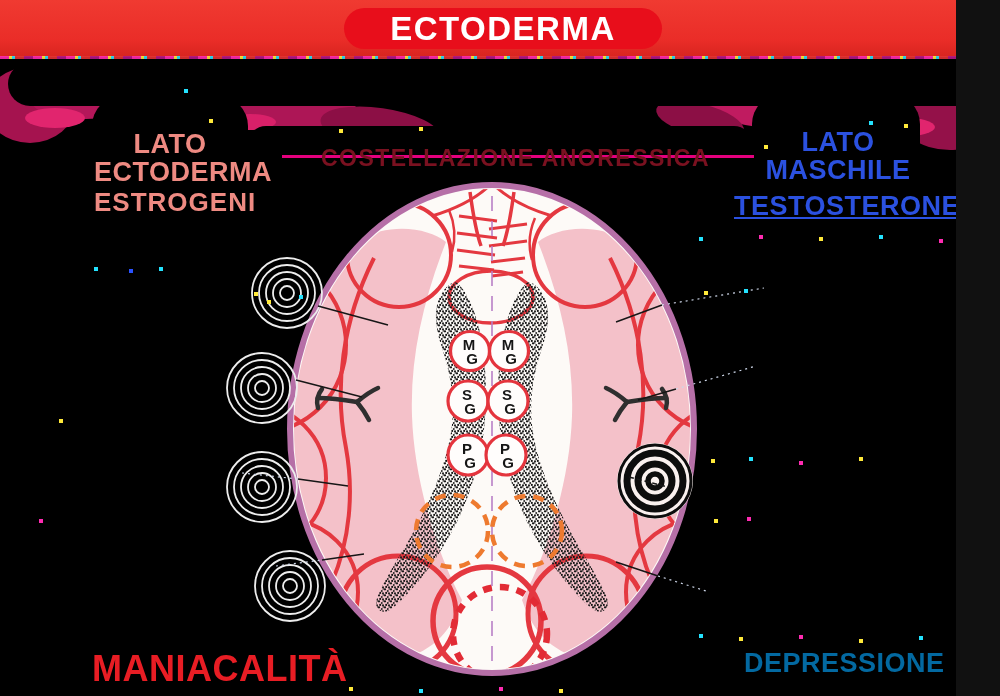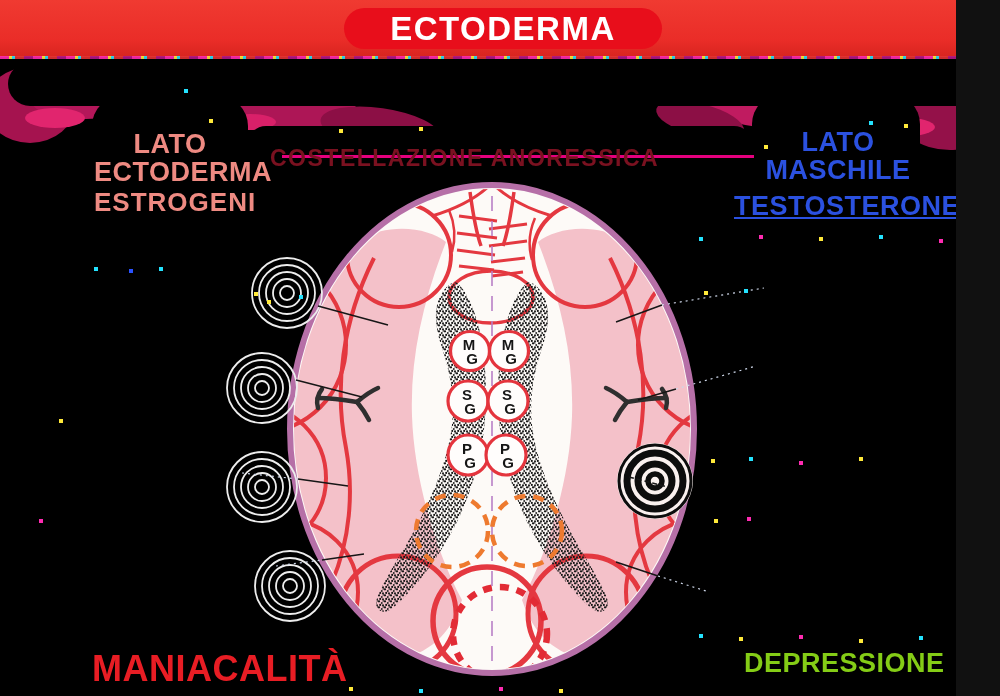--- a/index.html
+++ b/index.html
@@ -12,25 +12,25 @@
                background:#e80e1b;border-radius:21px;}
   .banner-title{width:100%;height:100%;display:flex;align-items:center;justify-content:center;
                 color:#fff;font-size:33px;font-weight:700;letter-spacing:1.5px;}
   .noise-strip{position:absolute;left:0;top:56px;width:1000px;height:3px;opacity:.9;
      background:repeating-linear-gradient(90deg,#ff2bb1 0 9px,#ffe93a 9px 12px,#24e3ff 12px 15px,#e23333 15px 24px,#b11687 24px 33px);}
   
   .lbl{position:absolute;font-weight:700;line-height:1.04;}
   .lbl .ln{display:block;text-align:center;}
   .left-side{left:94px;top:130px;width:152px;font-size:27px;color:#ee8a82;letter-spacing:.5px;}
   .left-horm{left:94px;top:189px;width:152px;font-size:26px;color:#ee8a82;text-align:center;letter-spacing:1px;}
-  .constellation{left:270px;top:147px;width:440px;font-size:23px;color:#7a1120;text-align:left;letter-spacing:1.5px;}
+  .constellation{left:270px;top:147px;width:440px;font-size:23px;color:#7a1120;text-align:right;letter-spacing:1.5px;}
   .right-side{left:756px;top:128px;width:164px;font-size:27px;color:#2b51e0;letter-spacing:.5px;}
   .right-horm{left:734px;top:192px;width:200px;font-size:27px;color:#2b51e0;text-align:center;letter-spacing:.5px;text-decoration:underline;}
   .mania{left:92px;top:650px;font-size:36px;color:#e81d24;letter-spacing:.5px;}
-  .depress{left:744px;top:649px;font-size:27px;color:#84cc16;letter-spacing:.5px;}
+  .depress{left:744px;top:649px;font-size:27px;color:#0369a1;letter-spacing:.5px;}
   .magenta-line{position:absolute;left:282px;top:155px;width:472px;height:3px;background:#e5007e;}
   
   .specks{position:absolute;left:0;top:0;width:2px;height:2px;background:transparent;
     box-shadow:
       255px 293px 0 1px #ffe93a,300px 296px 0 1px #24e3ff,268px 301px 0 1px #ffe93a,
       340px 130px 0 1px #ffe93a,420px 128px 0 1px #ffe93a,210px 120px 0 1px #ffe93a,
       185px 90px  0 1px #24e3ff,905px 125px 0 1px #ffe93a,870px 122px 0 1px #24e3ff,
       700px 238px 0 1px #24e3ff,760px 236px 0 1px #ff2bb1,820px 238px 0 1px #ffe93a,
       880px 236px 0 1px #24e3ff,940px 240px 0 1px #ff2bb1,993px 236px 0 1px #ffe93a,
       705px 292px 0 1px #ffe93a,745px 290px 0 1px #24e3ff,712px 460px 0 1px #ffe93a,

